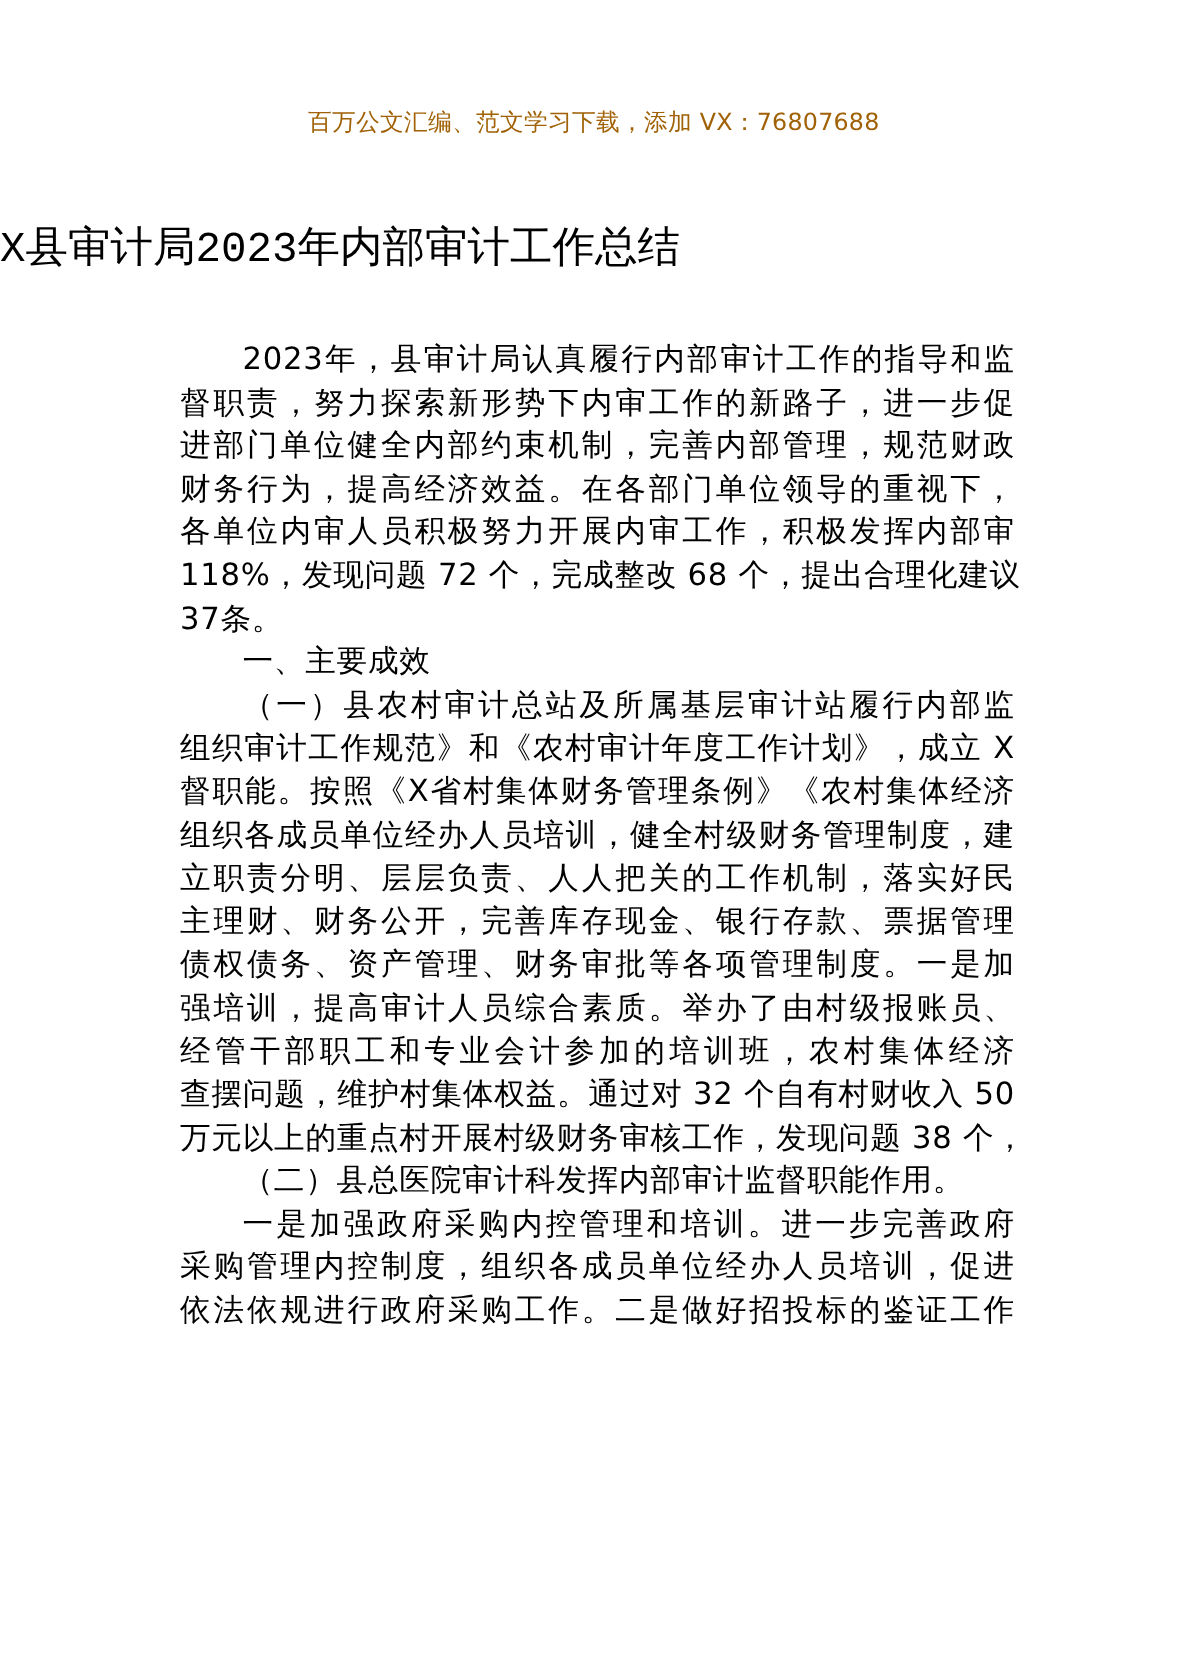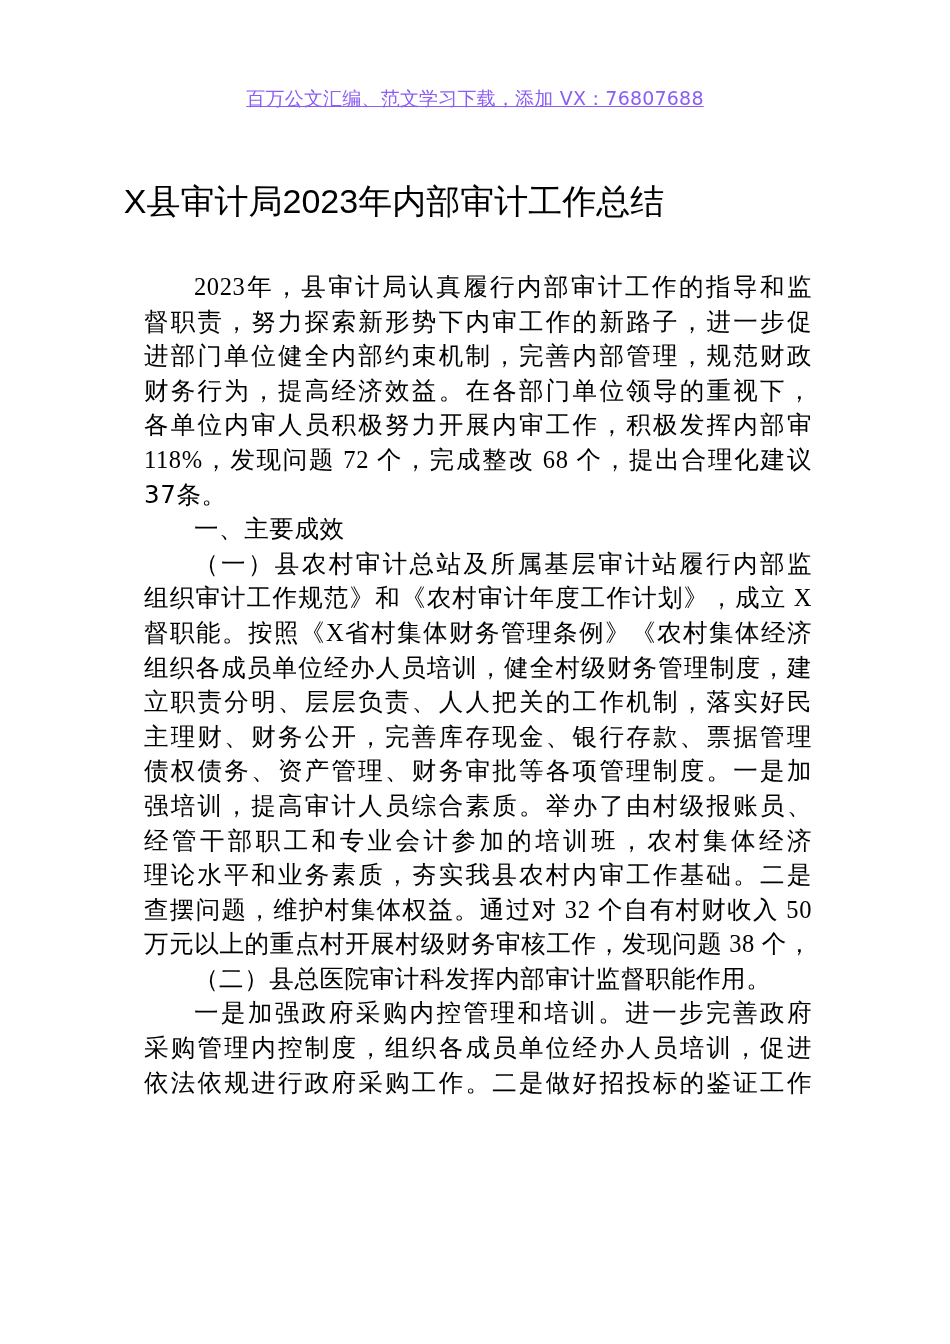--- a/index.html
+++ b/index.html
@@ -1,22 +1,22 @@
 <!DOCTYPE html>
 <html><head>
   <meta charset="utf-8">
   <style>
     html, body { margin: 0; padding: 0; background: #ffffff; }
     body { width: 950px; height: 1344px; position: relative; overflow: hidden; font-family: "DejaVu Sans", "Liberation Sans", sans-serif; color: #000; }
-    .watermark { position: absolute; top: 84px; left: 0; width: 950px; text-align: center; font-size: 19px; color: #8b5cf6; letter-spacing: 0.2px; line-height: 28px; text-decoration: underline; }
-    .title { position: absolute; top: 178px; left: 0; width: 788px; text-align: center; font-size: 34px; line-height: 46px; font-family: Liberation Sans, sans-serif; letter-spacing: 0px; }
+    .watermark { position: absolute; top: 84px; left: 0; width: 950px; text-align: center; font-size: 19px; color: #a16207; letter-spacing: 0.2px; line-height: 28px; }
+    .title { position: absolute; top: 178px; left: 0; width: 788px; text-align: left; font-size: 34px; line-height: 46px; font-family: Liberation Mono, monospace; letter-spacing: 0px; }
     .body { position: absolute; top: 270px; left: 144px; width: 668px; }
     .line { height: 34.6px; line-height: 34.6px; font-size: 24.5px; white-space: nowrap; letter-spacing: 0.6px; }
     .indent { padding-left: 50px; }
-    .justify { text-align: justify; text-align-last: justify; font-family: Liberation Serif, serif; }
+    .justify { text-align: justify; text-align-last: justify; }
   </style>
 </head>
 <body>
 
 <div class="watermark">百万公文汇编、范文学习下载，添加 VX：76807688</div>
 
 <div class="title">X县审计局2023年内部审计工作总结</div>
 
 <div class="body" id="doc-body">
     <div class="line indent justify">2023年，县审计局认真履行内部审计工作的指导和监</div>
@@ -29,20 +29,19 @@
     <div class="line indent">一、主要成效</div>
     <div class="line indent justify">（一）县农村审计总站及所属基层审计站履行内部监</div>
     <div class="line justify">组织审计工作规范》和《农村审计年度工作计划》，成立 X</div>
     <div class="line justify">督职能。按照《X省村集体财务管理条例》《农村集体经济</div>
     <div class="line justify">组织各成员单位经办人员培训，健全村级财务管理制度，建</div>
     <div class="line justify">立职责分明、层层负责、人人把关的工作机制，落实好民</div>
     <div class="line justify">主理财、财务公开，完善库存现金、银行存款、票据管理</div>
     <div class="line justify">债权债务、资产管理、财务审批等各项管理制度。一是加</div>
     <div class="line justify">强培训，提高审计人员综合素质。举办了由村级报账员、</div>
     <div class="line justify">经管干部职工和专业会计参加的培训班，农村集体经济</div>
-    <div class="line justify">理论水平和业务素质，夯实我县农村内审工作基础。二是</div>
     <div class="line justify">查摆问题，维护村集体权益。通过对 32 个自有村财收入 50</div>
     <div class="line justify">万元以上的重点村开展村级财务审核工作，发现问题 38 个，</div>
     <div class="line indent">（二）县总医院审计科发挥内部审计监督职能作用。</div>
     <div class="line indent justify">一是加强政府采购内控管理和培训。进一步完善政府</div>
     <div class="line justify">采购管理内控制度，组织各成员单位经办人员培训，促进</div>
     <div class="line justify">依法依规进行政府采购工作。二是做好招投标的鉴证工作</div>
   </div>
 
 </body></html>

